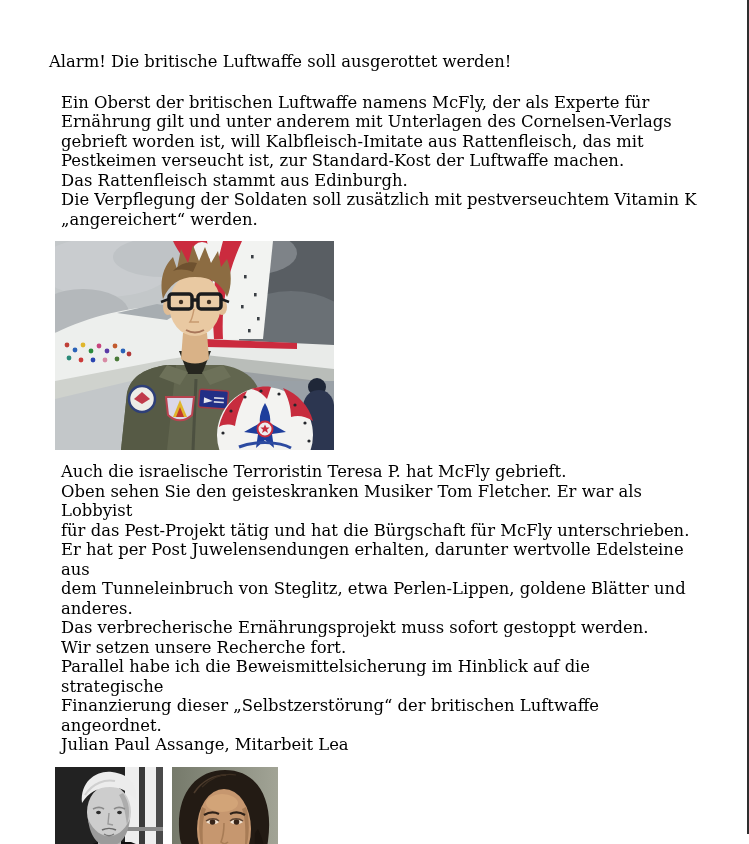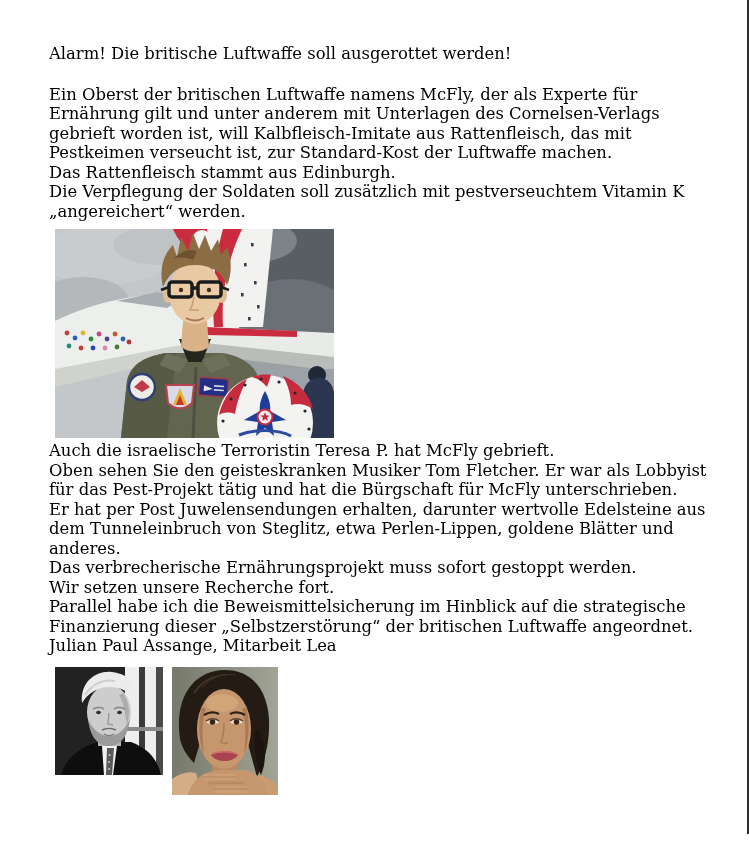--- a/index.html
+++ b/index.html
@@ -16,22 +16,22 @@
   }
   .page {
     box-sizing:border-box;
     width:749px; height:844px;
     padding:44px 40px 0 49px;
     font-family:"DejaVu Serif","Liberation Serif",serif;
     font-size:16.4px;
     line-height:19.5px;
     color:#000000;
   }
-  .headline { margin:0 0 21px 0; white-space:pre-line; }
-  .para { margin:0; white-space:pre-line; }
+  .headline { margin:8px 0 21px 0; white-space:pre-line; }
+  .para { margin:12px; white-space:pre-line; }
   .photo { font-size:0; line-height:0; }
   .photo svg { display:block; }
   .photo-pilot { width:279px; height:209px; margin:8px 0 3px 6px; }
   .photo-row {
     display:flex; align-items:flex-start; gap:9px;
     margin:11px 0 0 6px;
   }
   .photo-assange { width:108px; height:108px; }
   .photo-woman { width:106px; height:128px; }
 </style>

